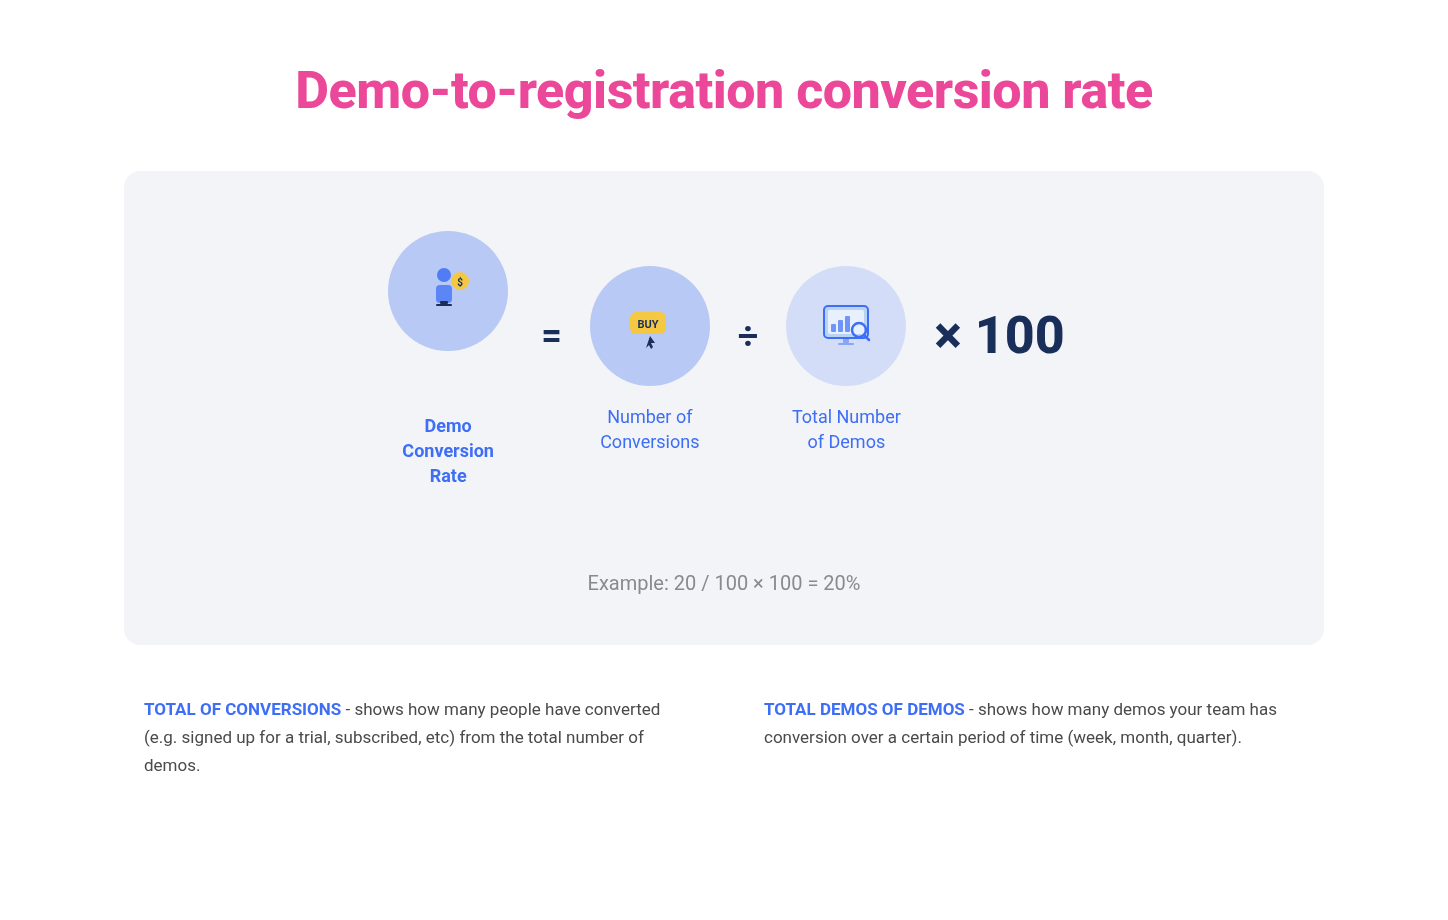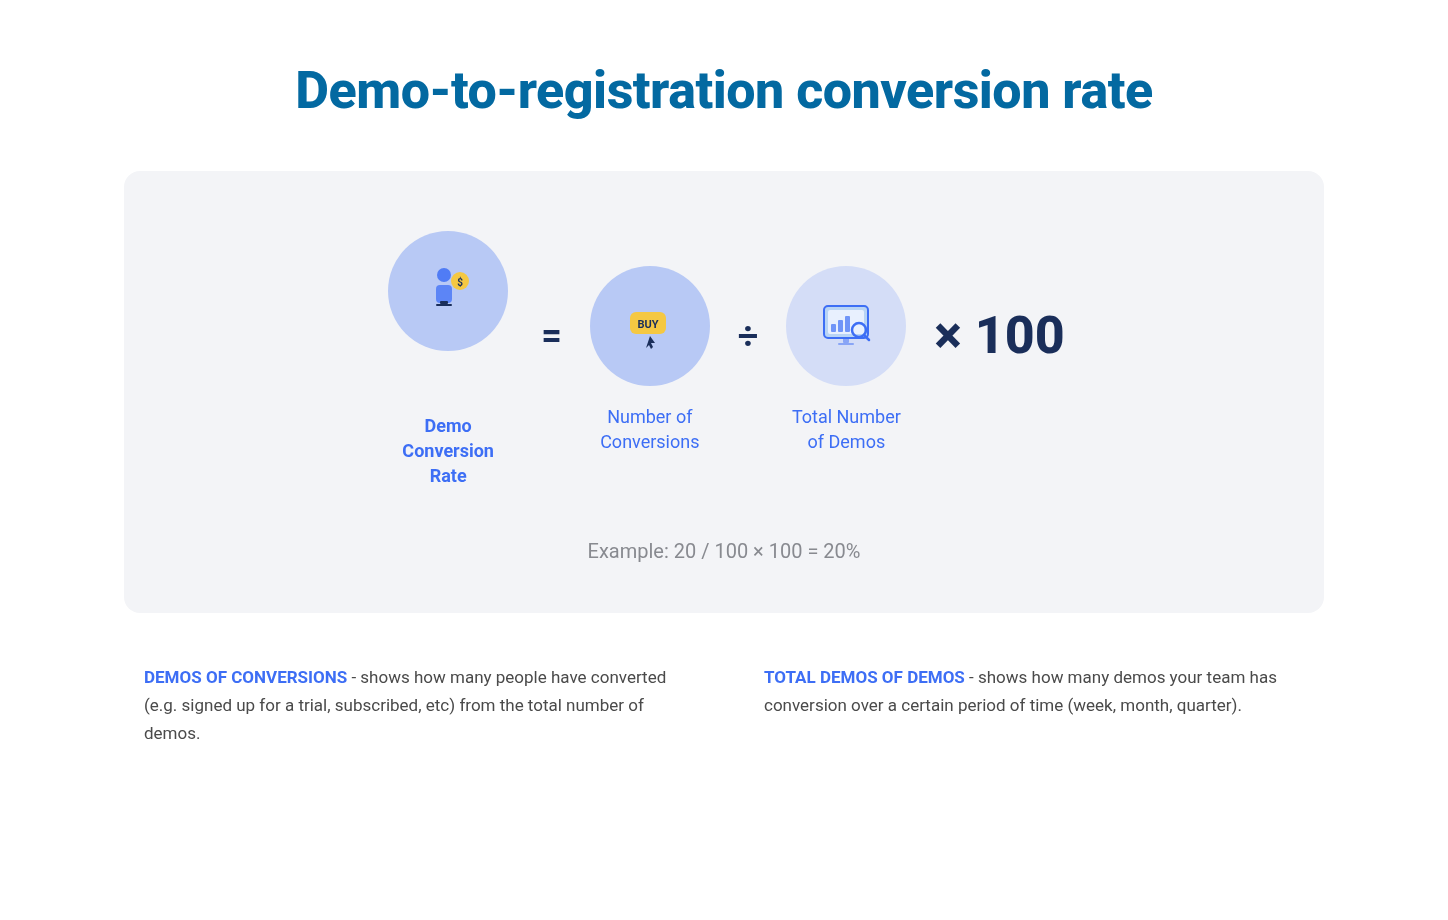--- a/index.html
+++ b/index.html
@@ -11,21 +11,21 @@
       min-height: 920px;
       display: flex;
       flex-direction: column;
       align-items: center;
       padding: 60px 80px 60px 80px;
     }
 
     .page-title {
       font-size: 52px;
       font-weight: 800;
-      color: #0369a1;
+      color: #ec4899;
       text-align: left;
       margin-bottom: 50px;
       letter-spacing: -0.5px;
     }
 
     .formula-box {
       background: #f3f4f7;
       border-radius: 16px;
       width: 100%;
       max-width: 1200px;
@@ -94,20 +94,21 @@
       font-size: 52px;
       font-weight: 800;
       color: #1a2e5a;
       margin-bottom: 48px;
     }
 
     .example-text {
       font-size: 20px;
       color: #888a90;
       text-align: center;
+      margin-top: 32px;
     }
 
     .definitions-row {
       display: flex;
       gap: 80px;
       width: 100%;
       max-width: 1200px;
       padding: 0 20px;
     }
 
@@ -196,20 +197,20 @@
 
   </div>
 
   <div class="example-text">Example: 20 / 100 × 100 = 20%</div>
 
 </div>
 
 <div class="definitions-row">
 
   <div class="definition-item">
-    <span class="definition-term">DEMOS OF CONVERSIONS</span><span> - shows how many people have converted (e.g. signed up for a trial, subscribed, etc) from the total number of demos.</span>
+    <span class="definition-term">TOTAL OF CONVERSIONS</span><span> - shows how many people have converted (e.g. signed up for a trial, subscribed, etc) from the total number of demos.</span>
   </div>
 
   <div class="definition-item">
     <span class="definition-term">TOTAL DEMOS OF DEMOS</span><span> - shows how many demos your team has conversion over a certain period of time (week, month, quarter).</span>
   </div>
 
 </div>
 
 </body></html>

